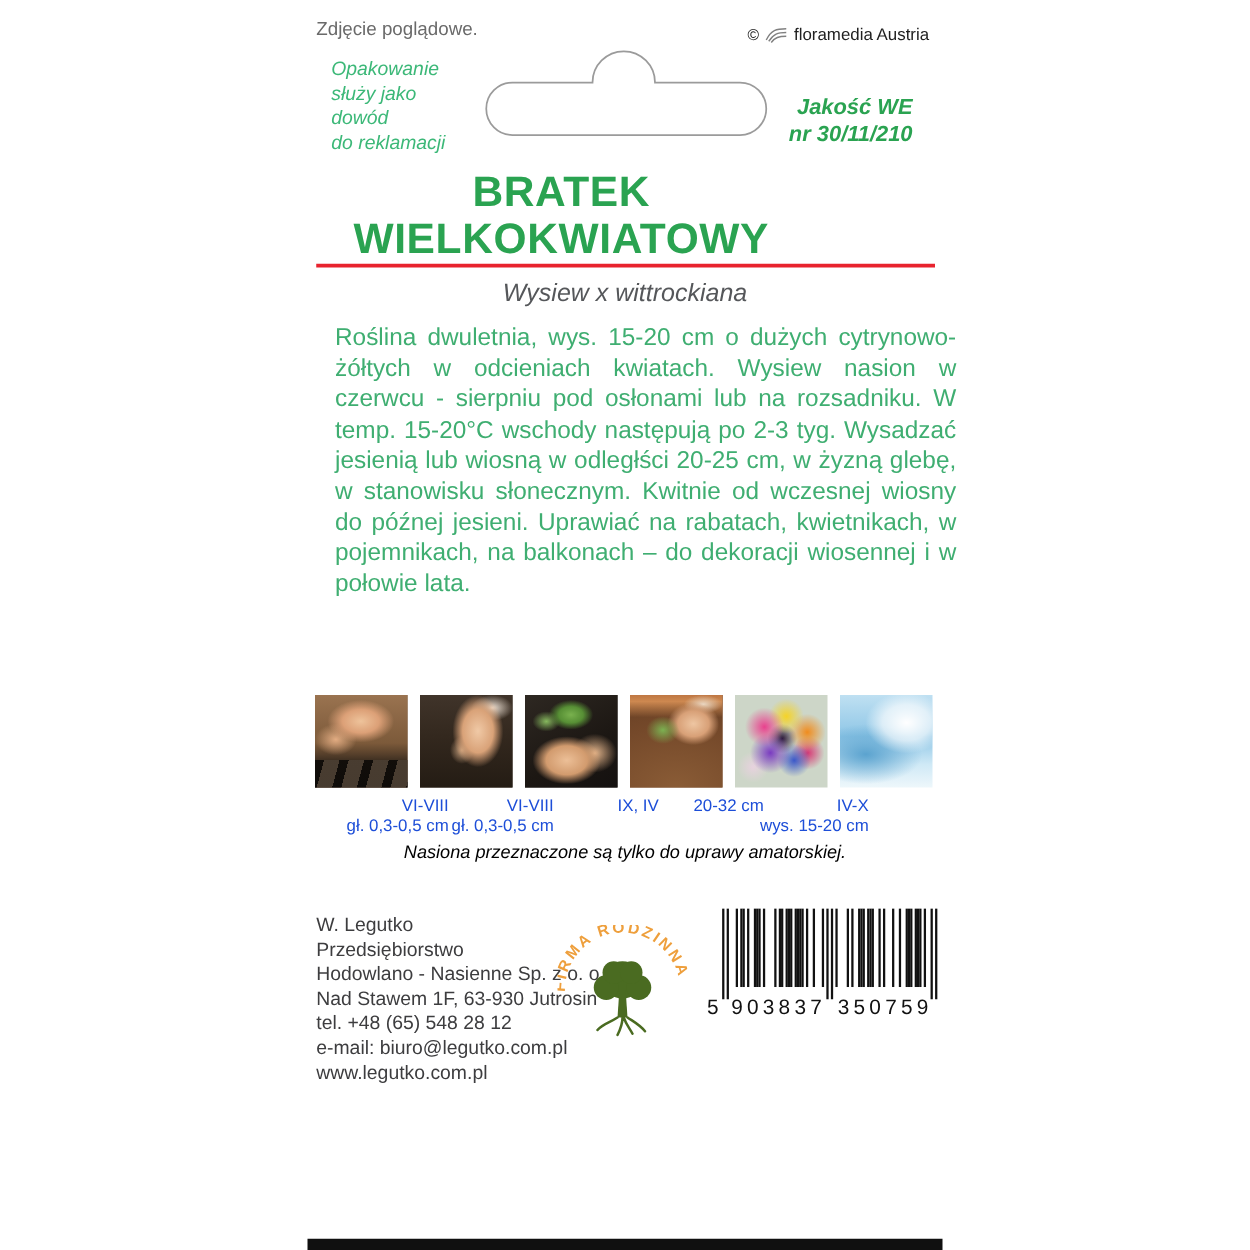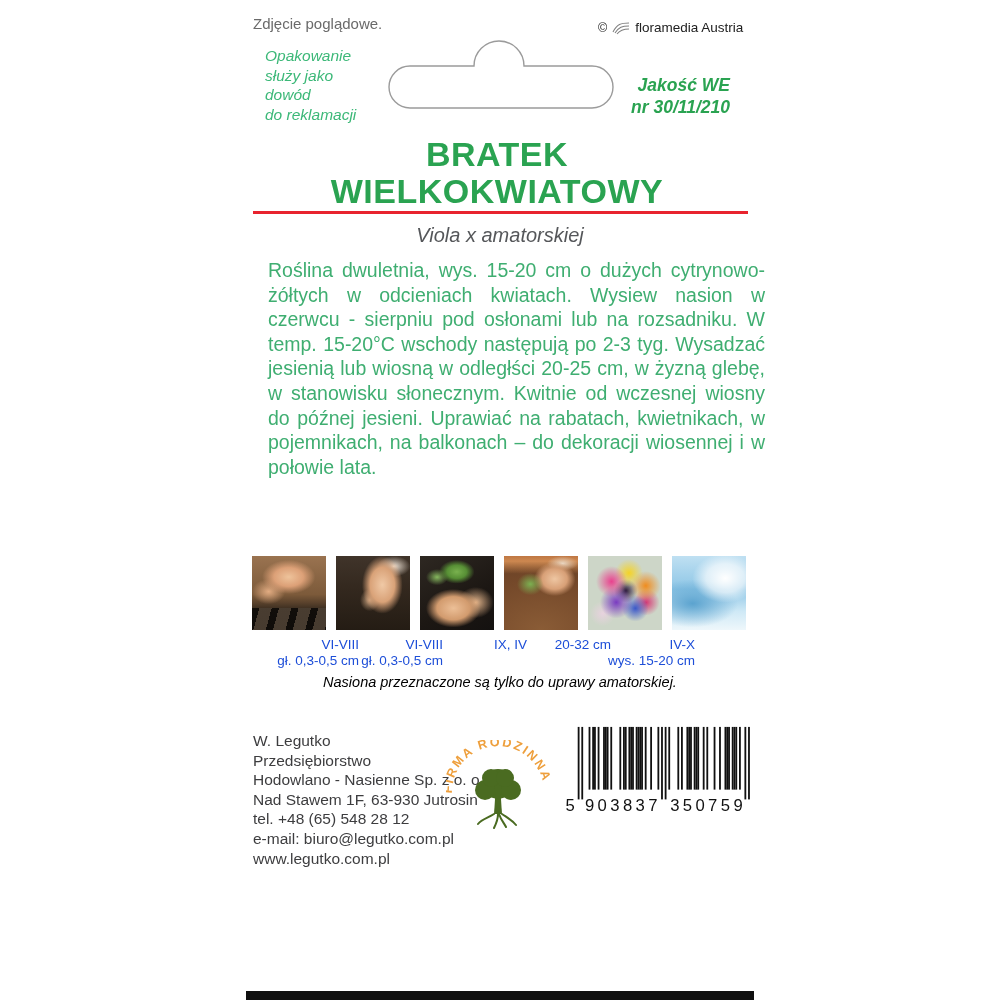--- a/index.html
+++ b/index.html
@@ -16,21 +16,21 @@
 
   .euroslot{left:386px;top:40px;width:240px;height:70px;}
 
   .copyright{left:598px;top:20px;font-size:13.5px;color:#212121;display:flex;align-items:center;gap:4px;}
   .copyright .sym{font-size:12.5px;}
 
   .quality{left:545px;top:74px;width:185px;text-align:right;font-size:17.5px;font-weight:bold;
            font-style:italic;color:var(--green-title,#2aa351);line-height:22px;}
 
   .title{left:0;top:136px;width:898px;text-align:center;font-size:34px;font-weight:bold;
-         color:var(--green-title,#2aa351);line-height:37px;letter-spacing:.5px;padding-left:48px;}
+         color:var(--green-title,#2aa351);line-height:37px;letter-spacing:.5px;}
   .red-rule{left:253px;top:211px;width:495px;height:3px;background:var(--red-rule,#e8232e);}
   .latin{left:0;top:224px;width:1000px;text-align:center;font-size:20px;font-style:italic;
          color:var(--latin-gray,#55575a);}
 
   .description{left:253px;top:258px;width:497px;font-size:19.5px;line-height:24.6px;
                color:var(--green-body,#3fae71);text-align:justify;margin-left:15px;}
 
   
   .pictos{left:252px;top:556px;width:494px;display:flex;gap:10px;}
   .pic{width:74px;height:74px;background-repeat:no-repeat;flex:0 0 auto;}
@@ -151,21 +151,21 @@
     <div>nr 30/11/210</div>
   </div>
 
   <div class="abs title">
     <div>BRATEK</div>
     <div>WIELKOKWIATOWY</div>
   </div>
 
   <div class="abs red-rule"></div>
 
-  <div class="abs latin">Viola x amatorskiej</div>
+  <div class="abs latin">Wysiew x wittrockiana</div>
 
   <div class="abs description">Roślina dwuletnia, wys. 15-20 cm o dużych cytrynowo-żółtych w odcieniach kwiatach. Wysiew nasion w czerwcu - sierpniu pod osłonami lub na rozsadniku. W temp. 15-20°C wschody następują po 2-3 tyg. Wysadzać jesienią lub wiosną w odległści 20-25 cm, w żyzną glebę, w stanowisku słonecznym. Kwitnie od wczesnej wiosny do późnej jesieni. Uprawiać na rabatach, kwietnikach, w pojemnikach, na balkonach – do dekoracji wiosennej i w połowie lata.</div>
 
   <div class="abs pictos">
     <div class="pic pic-tray"></div>
     <div class="pic pic-soil"></div>
     <div class="pic pic-prick"></div>
     <div class="pic pic-plant"></div>
     <div class="pic pic-bloom"></div>
     <div class="pic pic-sky"></div>

